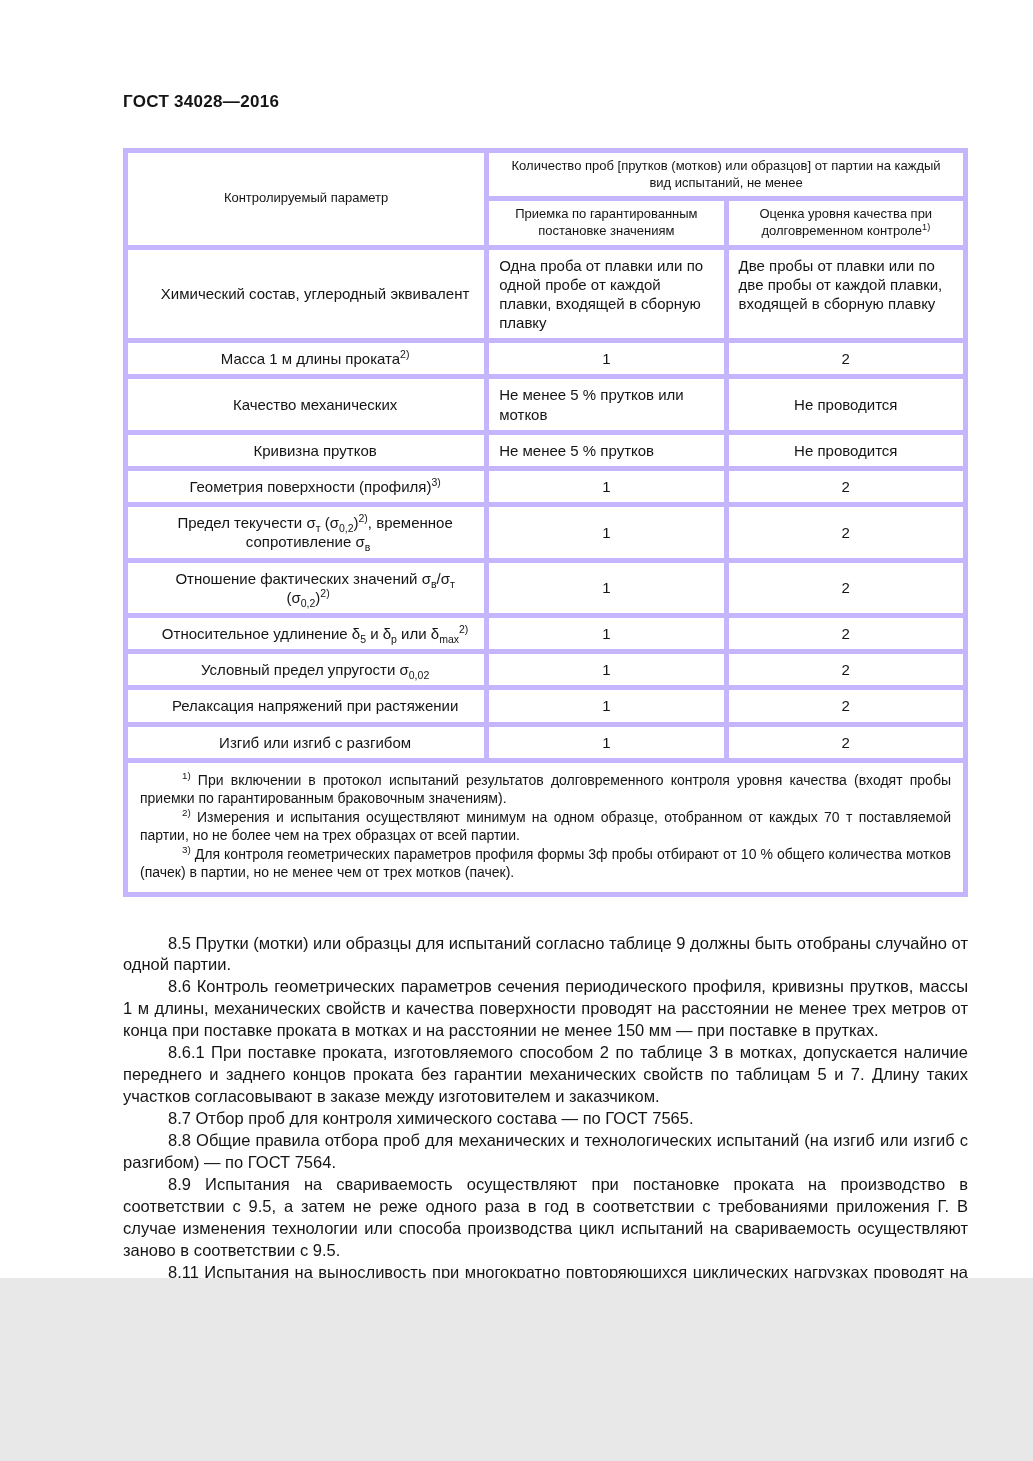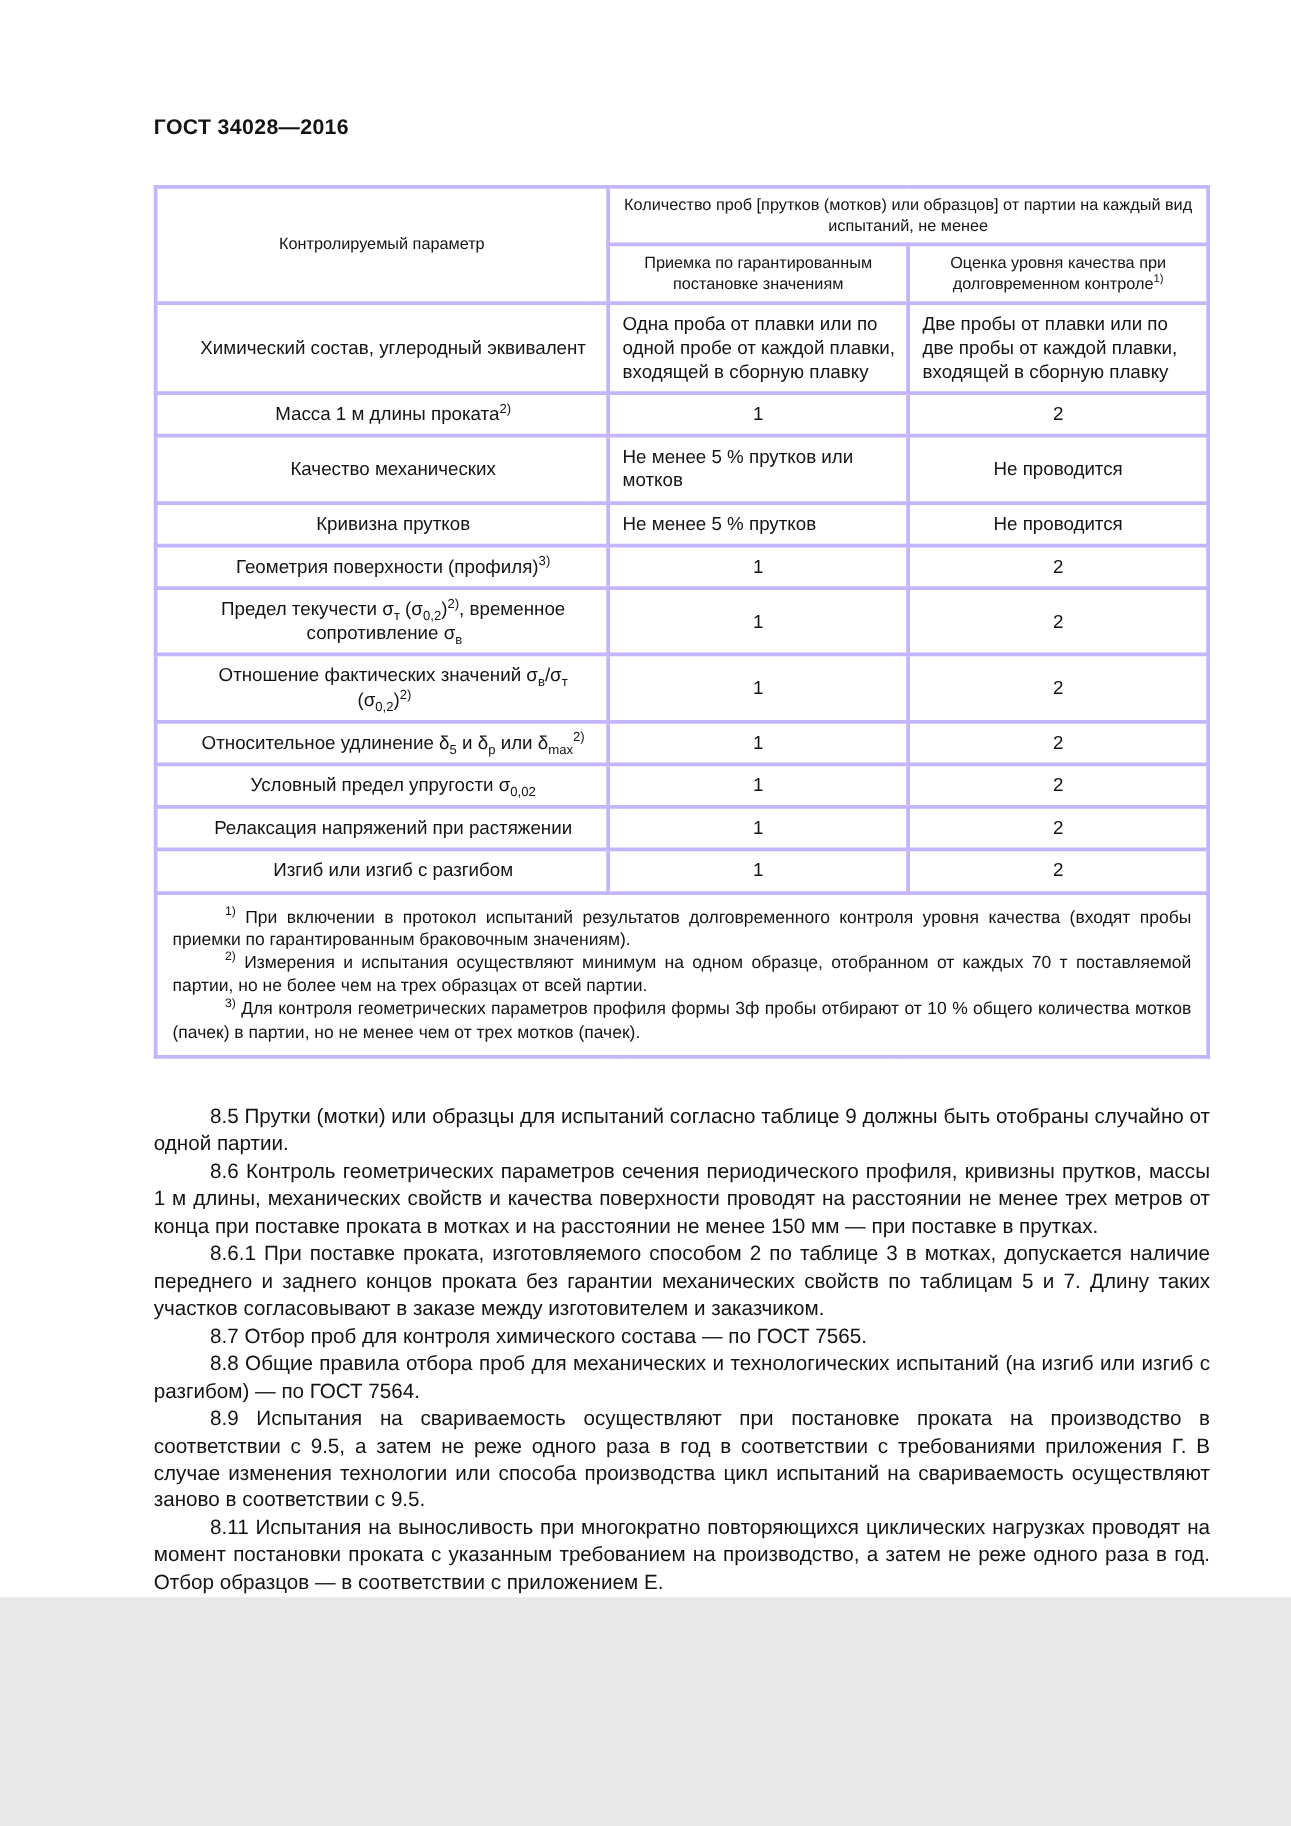--- a/index.html
+++ b/index.html
@@ -33,21 +33,21 @@
   table.tbl {
     width: 845px;
     border-collapse: collapse;
     border: 2px solid #000;
     table-layout: fixed;
   }
   col.c1 { width: 43%; }
   col.c2 { width: 28.5%; }
   col.c3 { width: 28.5%; }
   .tbl th, .tbl td {
-    border: 3px solid #c4b5fd;
+    border: 5px solid #c4b5fd;
     font-weight: normal;
     line-height: 1.28;
     box-sizing: border-box;
   }
   .tbl th {
     font-size: 13px;
     text-align: center;
     vertical-align: middle;
     padding: 5px 10px;
   }

